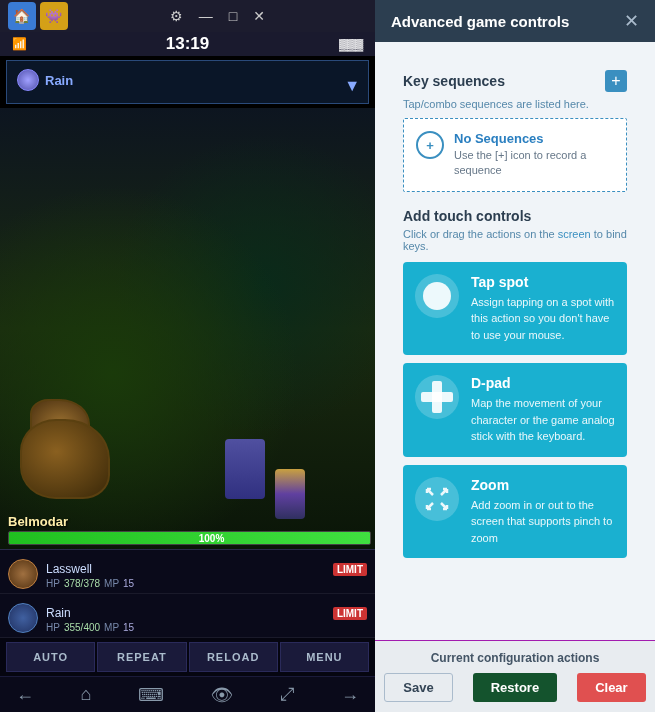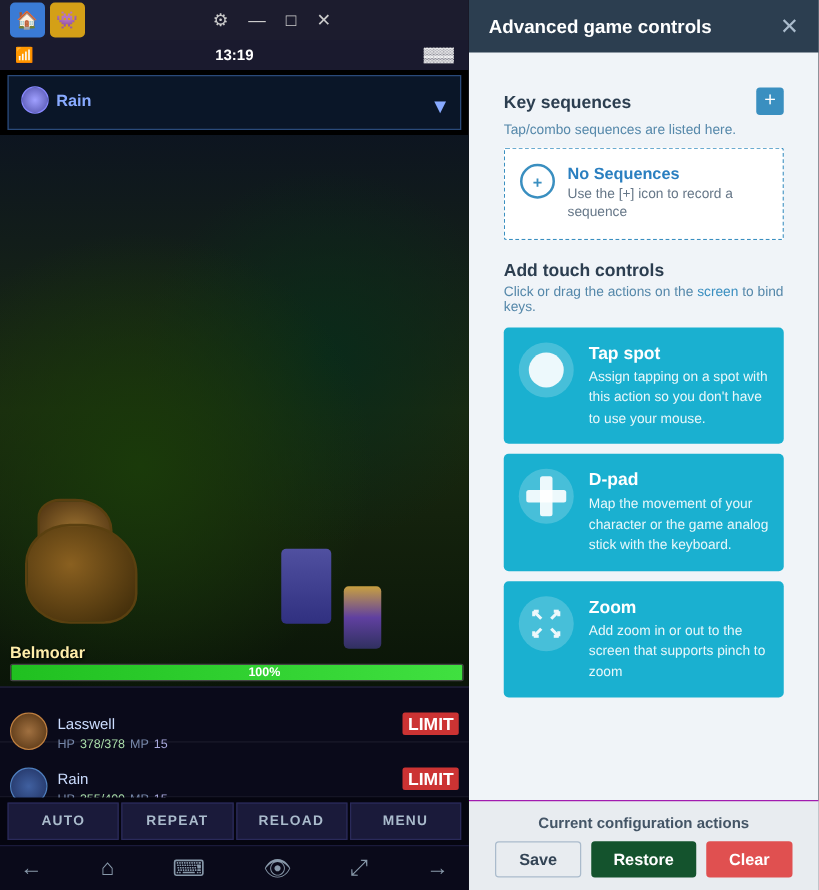--- a/index.html
+++ b/index.html
@@ -87,21 +87,21 @@
       gap: 4px;
     }
 
     .wifi-icon {
       color: white;
       font-size: 12px;
     }
 
     .status-time {
       color: white;
-      font-size: 12px;
+      font-size: 17px;
       font-weight: bold;
       position: absolute;
       left: 50%;
       transform: translateX(-50%);
     }
 
     .status-right {
       color: white;
       font-size: 11px;
     }
@@ -269,22 +269,22 @@
     }
 
     
     .party-panel {
       background: #0a0a1a;
       border-top: 1px solid #2a2a4a;
     }
 
     .party-member {
       display: flex;
-      align-items: flex-start;
-      padding: 20px 8px;
+      align-items: flex-end;
+      padding: 4px 8px;
       border-bottom: 1px solid #1a1a2a;
       height: 44px;
     }
 
     .party-avatar {
       width: 30px;
       height: 30px;
       border-radius: 50%;
       margin-right: 8px;
       flex-shrink: 0;
@@ -311,21 +311,21 @@
     }
 
     .party-name {
       color: #ccddff;
       font-size: 12px;
     }
 
     .limit-badge {
       background: #cc3333;
       color: white;
-      font-size: 14px;
+      font-size: 10px;
       font-weight: bold;
       padding: 1px 4px;
       border-radius: 2px;
     }
 
     .party-stats {
       display: flex;
       align-items: center;
       gap: 4px;
       margin-top: 2px;
@@ -599,21 +599,21 @@
     .footer-title {
       font-size: 12px;
       color: #445566;
       font-weight: 600;
       text-align: center;
       margin-bottom: 8px;
     }
 
     .footer-buttons {
       display: flex;
-      gap: 8px;
+      gap: 20px;
       justify-content: center;
     }
 
     .footer-btn {
       padding: 6px 18px;
       border-radius: 3px;
       font-size: 13px;
       font-weight: 600;
       cursor: pointer;
       border: none;

